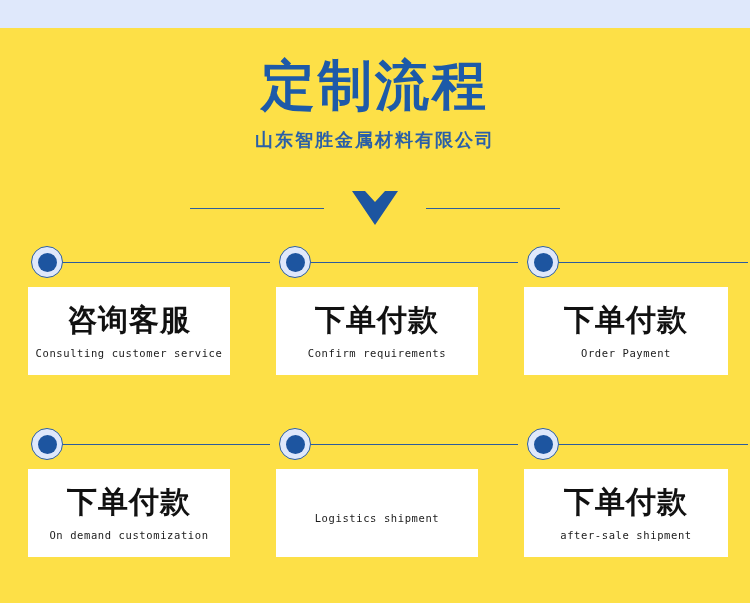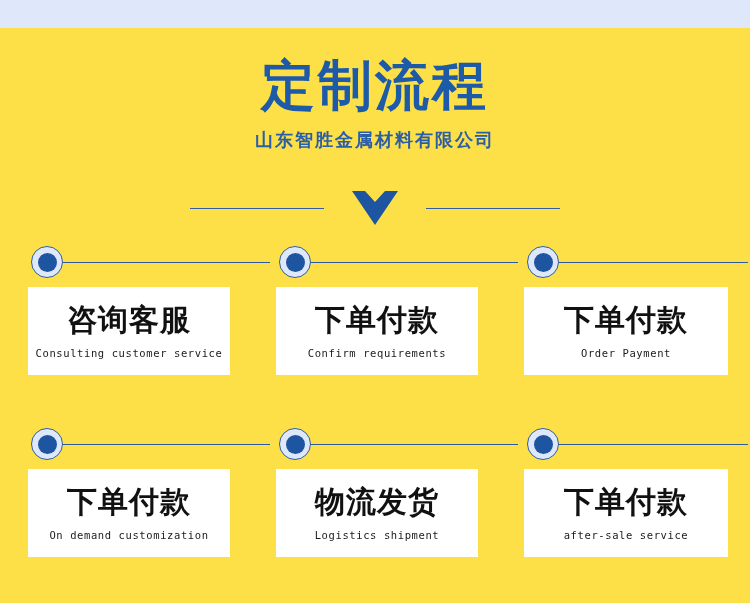--- a/index.html
+++ b/index.html
@@ -231,32 +231,31 @@
           <div class="card-sub">On demand customization</div>
         </div>
       </div>
 
       <div class="step col-1">
         <span class="track"></span>
         <span class="marker">
             <span class="dot"></span>
           </span>
         <div class="card">
-          <div class="card-title">物流发货</div>
           <div class="card-sub">Logistics shipment</div>
         </div>
       </div>
 
       <div class="step col-2">
         <span class="track"></span>
         <span class="marker">
             <span class="dot"></span>
           </span>
         <div class="card wide">
           <div class="card-title">下单付款</div>
-          <div class="card-sub">after-sale service</div>
+          <div class="card-sub">after-sale shipment</div>
         </div>
       </div>
 
     </div>
 
   </div>
 </div>
 
 </body></html>

